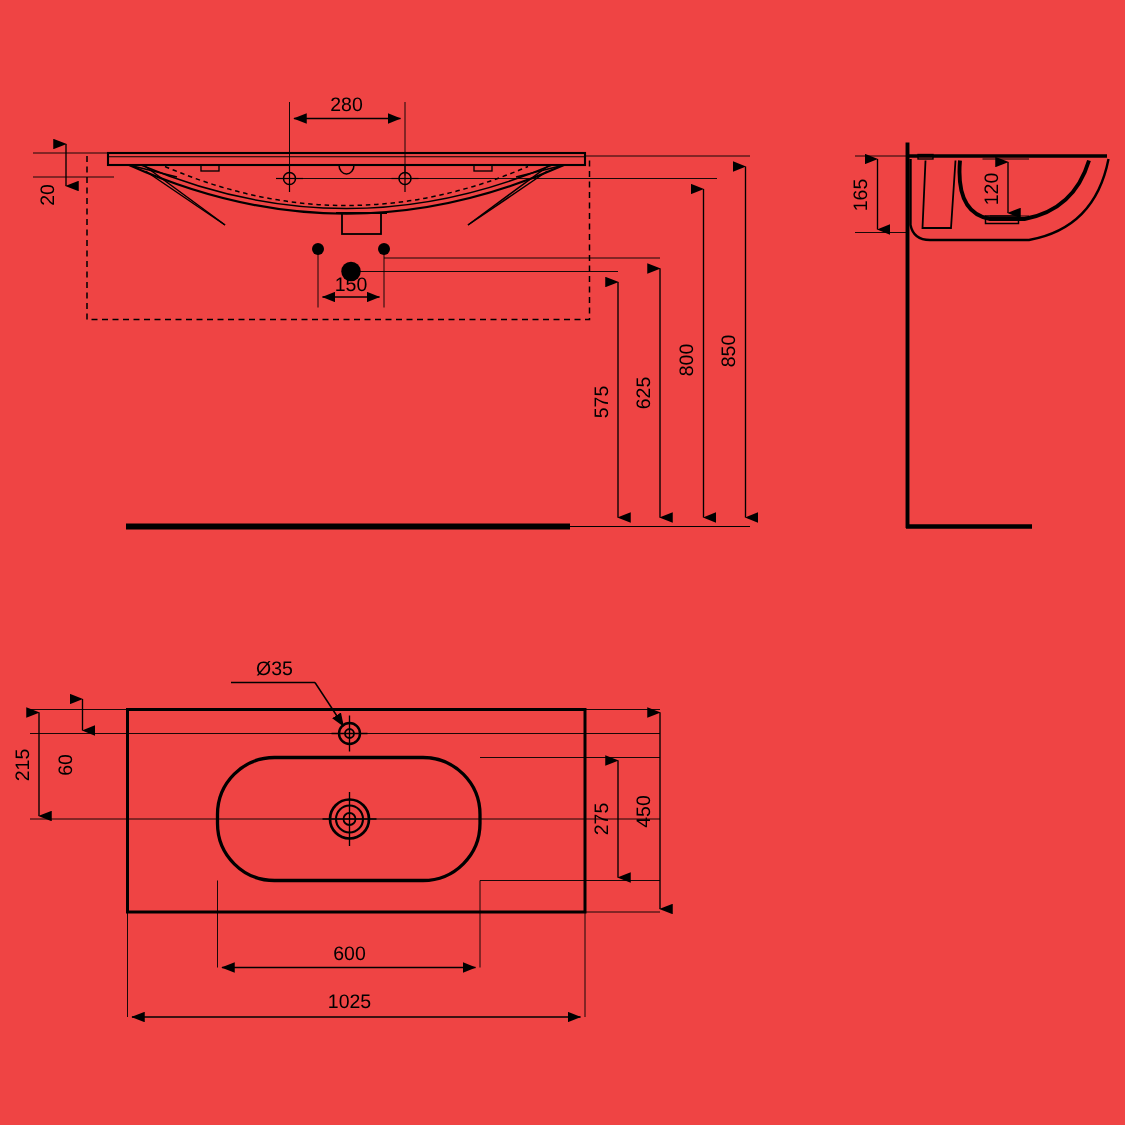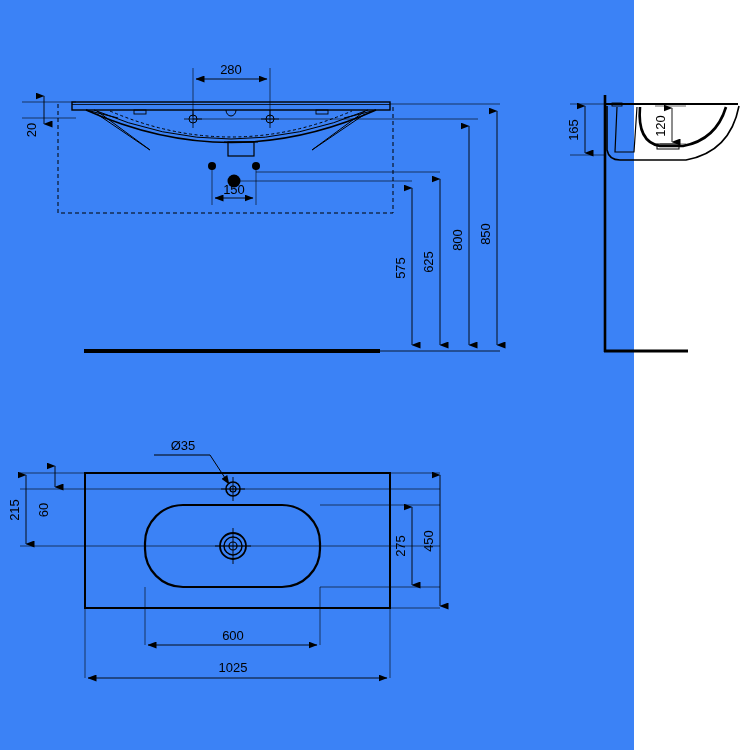--- a/index.html
+++ b/index.html
@@ -1,17 +1,17 @@
 <!DOCTYPE html>
 <html><head>
 <meta charset="utf-8">
 <style>
   html,body{margin:0;padding:0;background:#ffffff;}
   body{width:750px;height:750px;font-family:"Liberation Sans",sans-serif;overflow:hidden;}
-  #sheet{position:relative;width:634px;height:750px;background:#3b82f6;}
+  #sheet{position:relative;width:750px;height:750px;background:#ef4444;}
   svg{display:block;}
   text{font-family:"Liberation Sans",sans-serif;fill:#000;}
 </style>
 </head>
 <body>
 
 <div id="sheet">
 <svg width="750" height="750" viewBox="0 0 750 750">
 
   <g>

